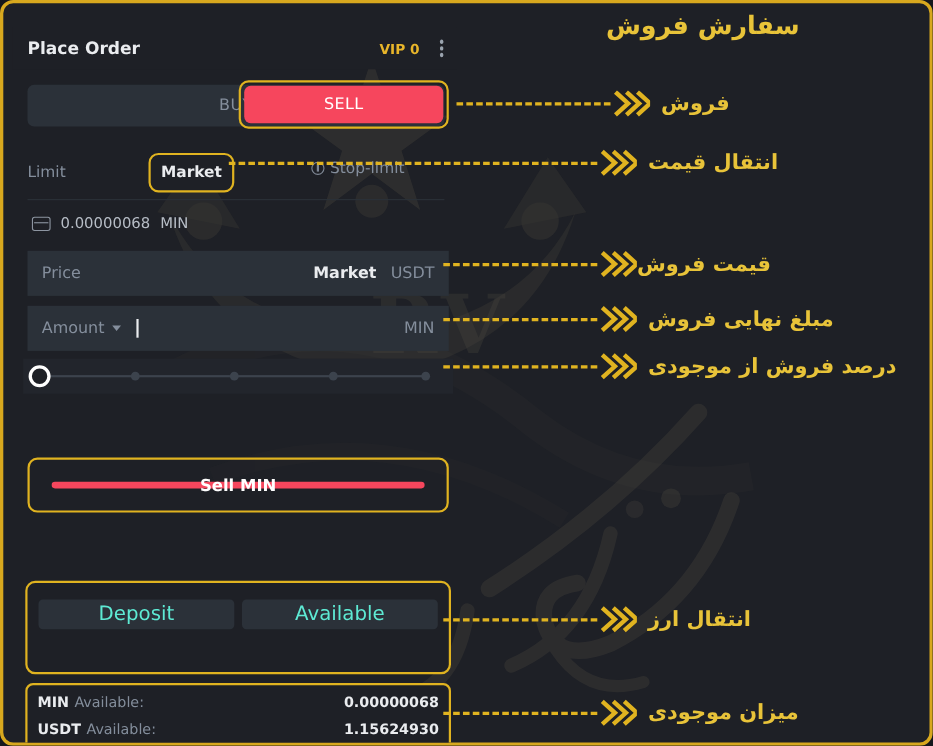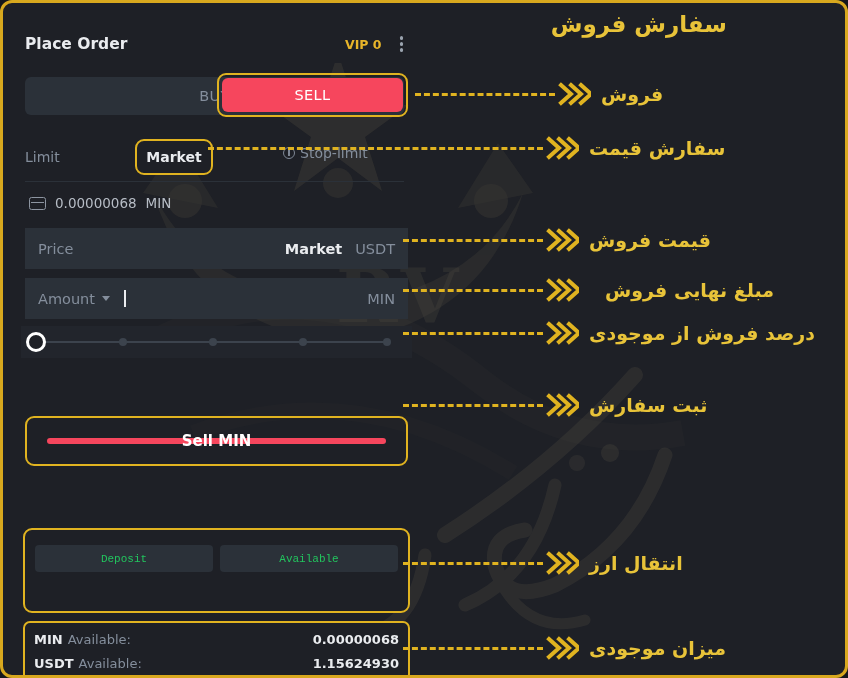--- a/index.html
+++ b/index.html
@@ -252,21 +252,21 @@
   #usd-badge {
     margin-left: 7px; background: #e8b52a; color: #1a1d23;
     font-size: 12px; font-weight: bold;
     padding: 2px 6px; border-radius: 3px;
   }
   #assets-chevron { margin-left: 8px; color: #8d95a1; font-size: 14px; }
   #assets-actions { display: flex; gap: 7px; margin-top: 7px; }
   .asset-btn {
     flex: 1; height: 27px; background: #2b3139; border-radius: 4px;
     display: flex; align-items: center; justify-content: center;
-    color: #22c55e; font-size: 11px; cursor: pointer; font-family: Liberation Mono, monospace;
+    color: #5eead4; font-size: 18px; cursor: pointer;
   }
 
   
   #balances-card {
     position: absolute; left: 12px; top: 596px;
     width: 387px; height: 60px;
     border: 2.5px solid #e0b320; border-radius: 7px;
     background: #1e2026;
     padding: 4px 9px;
   }
@@ -446,78 +446,65 @@
     <span class="dashline" style="width:335px"></span>
     <span class="chev">
       <svg width="34" height="30" viewBox="0 0 34 30">
           <g fill="none" stroke="#e0b320" stroke-width="4" stroke-linecap="square">
       <path d="M4 6 L14 15 L4 24"></path>
             <path d="M14 6 L24 15 L14 24"></path>
             <path d="M24 6 L34 15 L24 24"></path>
           </g>
         </svg>
     </span>
-    <span class="fa-label" style="margin-left:10px">سفارش قیمت</span>
+    <span class="fa-label" style="margin-left:10px">انتقال قیمت</span>
   </div>
 
   <div class="anno" style="left:400px; top:222px;">
     <span class="dashline" style="width:140px"></span>
     <span class="chev">
       <svg width="34" height="30" viewBox="0 0 34 30">
           <g fill="none" stroke="#e0b320" stroke-width="4" stroke-linecap="square">
       <path d="M4 6 L14 15 L4 24"></path>
             <path d="M14 6 L24 15 L14 24"></path>
             <path d="M24 6 L34 15 L24 24"></path>
           </g>
         </svg>
     </span>
-    <span class="fa-label" style="margin-left:10px">قیمت فروش</span>
+    <span class="fa-label" style="">قیمت فروش</span>
   </div>
 
   <div class="anno" style="left:400px; top:272px;">
     <span class="dashline" style="width:140px"></span>
     <span class="chev">
       <svg width="34" height="30" viewBox="0 0 34 30">
           <g fill="none" stroke="#e0b320" stroke-width="4" stroke-linecap="square">
       <path d="M4 6 L14 15 L4 24"></path>
             <path d="M14 6 L24 15 L14 24"></path>
             <path d="M24 6 L34 15 L24 24"></path>
           </g>
         </svg>
     </span>
-    <span class="fa-label" style="margin-left:26px">مبلغ نهایی فروش</span>
+    <span class="fa-label" style="margin-left:10px">مبلغ نهایی فروش</span>
   </div>
 
   <div class="anno" style="left:400px; top:315px;">
     <span class="dashline" style="width:140px"></span>
     <span class="chev">
       <svg width="34" height="30" viewBox="0 0 34 30">
           <g fill="none" stroke="#e0b320" stroke-width="4" stroke-linecap="square">
       <path d="M4 6 L14 15 L4 24"></path>
             <path d="M14 6 L24 15 L14 24"></path>
             <path d="M24 6 L34 15 L24 24"></path>
           </g>
         </svg>
     </span>
     <span class="fa-label" style="margin-left:10px">درصد فروش از موجودی</span>
   </div>
 
-  <div class="anno" style="left:400px; top:387px;">
-    <span class="dashline" style="width:140px"></span>
-    <span class="chev">
-      <svg width="34" height="30" viewBox="0 0 34 30">
-          <g fill="none" stroke="#e0b320" stroke-width="4" stroke-linecap="square">
-      <path d="M4 6 L14 15 L4 24"></path>
-            <path d="M14 6 L24 15 L14 24"></path>
-            <path d="M24 6 L34 15 L24 24"></path>
-          </g>
-        </svg>
-    </span>
-    <span class="fa-label" style="margin-left:10px">ثبت سفارش</span>
-  </div>
 
   <div class="anno" style="left:400px; top:545px;">
     <span class="dashline" style="width:140px"></span>
     <span class="chev">
       <svg width="34" height="30" viewBox="0 0 34 30">
           <g fill="none" stroke="#e0b320" stroke-width="4" stroke-linecap="square">
       <path d="M4 6 L14 15 L4 24"></path>
             <path d="M14 6 L24 15 L14 24"></path>
             <path d="M24 6 L34 15 L24 24"></path>
           </g>

